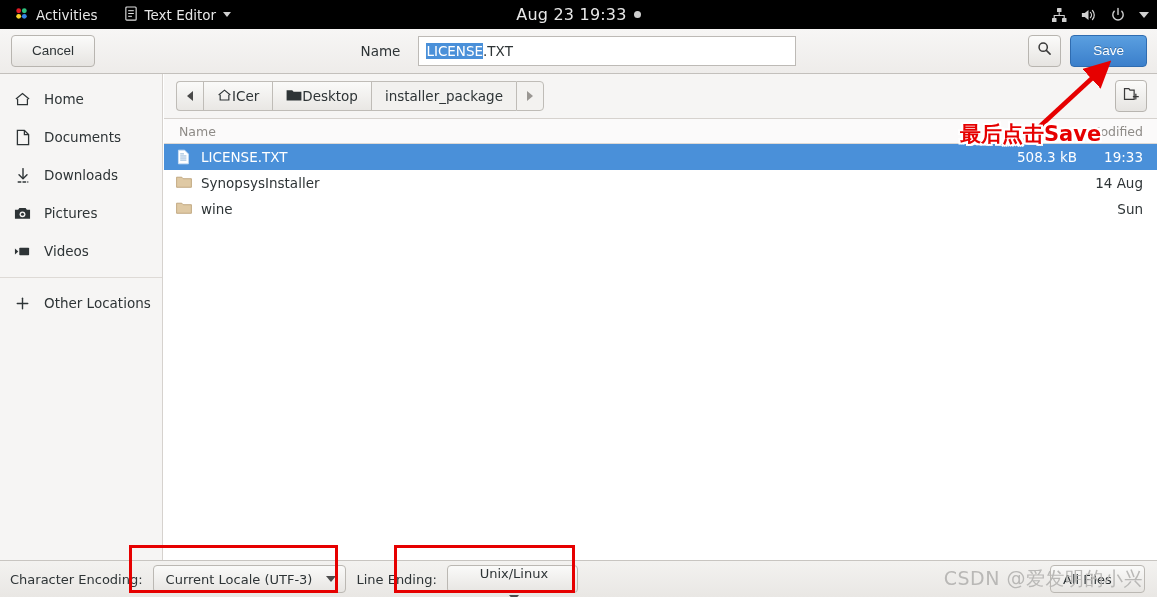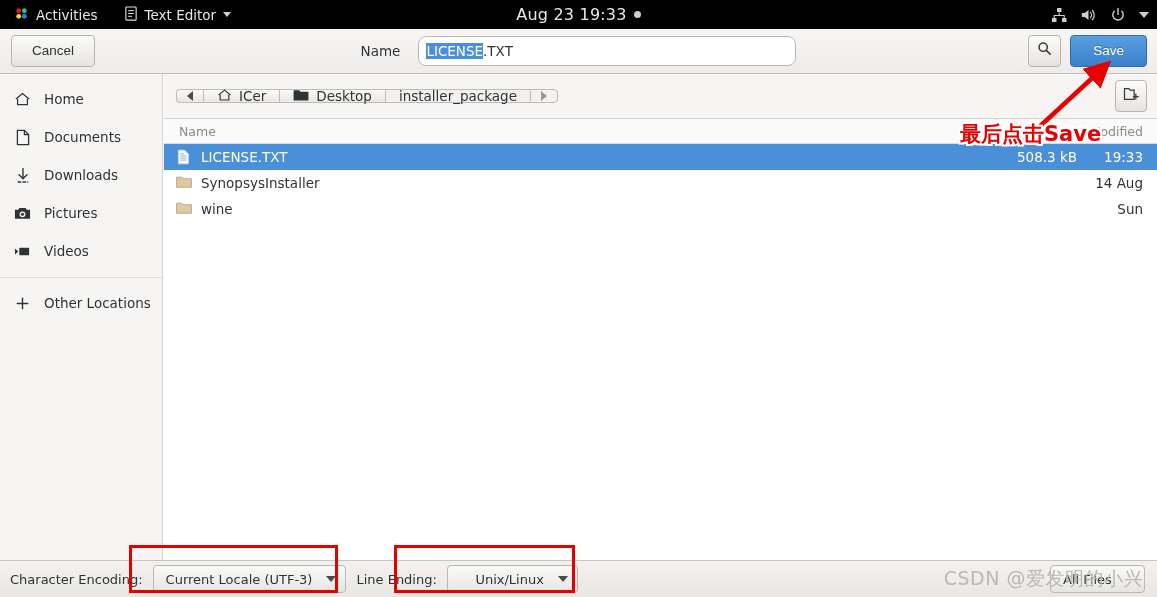--- a/index.html
+++ b/index.html
@@ -53,21 +53,21 @@
     line-height: 18px; cursor: default;
   }
   #cancel-btn { margin-left: 11px; padding: 6px 20px; }
   .name-group {
     position: absolute; left: 0; right: 0; display: flex;
     align-items: center; justify-content: center; gap: 18px;
   }
   .name-label { font-size: 13.5px; color: #2e3436; }
   .name-entry {
     width: 378px; height: 30px; background: #fff;
-    border: 1px solid #bdbab6; border-radius: 8px;
+    border: 1px solid #bdbab6; border-radius: 0;
     display: flex; align-items: center; padding: 0 7px;
     font-size: 13.5px; color: #2e3436;
   }
   .sel-text { background: #4a90d9; color: #ffffff; }
   .header-right {
     position: absolute; right: 10px; display: flex; align-items: center; gap: 9px;
   }
   #search-btn {
     width: 33px; height: 32px; display: flex; align-items: center; justify-content: center;
     padding: 0;
@@ -93,21 +93,21 @@
   .side-sep { height: 1px; background: #dedad6; margin: 7px 0 6px 0; }
 
   
   .pane { position: absolute; left: 164px; top: 0; right: 0; height: 486px; background: #ffffff; }
   .pathbar-row {
     height: 45px; background: #f6f5f4; border-bottom: 1px solid #d6d2ce;
     display: flex; align-items: center; padding: 0 10px 0 12px;
   }
   .crumbs { display: flex; align-items: center; }
   .crumb {
-    height: 14px; display: flex; align-items: center; gap: 7px;
+    height: 30px; display: flex; align-items: center; 
     padding: 0 13px; font-size: 13.5px; color: #2e3436;
     background: linear-gradient(to bottom, #fafaf9, #e9e7e4);
     border: 1px solid #bfbcb7; border-right-width: 0;
   }
   .crumb:first-child { border-radius: 4px 0 0 4px; padding: 0 9px; }
   .crumb:last-child { border-radius: 0 4px 4px 0; border-right-width: 1px; }
   .crumb.current { background: #f2f1ef; color: #2e3436; }
   .crumb.arrow { padding: 0 10px; color: #5b5b5b; }
   .crumb.arrow.dim { color: #a9a6a2; background: #f3f2f0; }
   .tri-left { width:0;height:0;border-top:5px solid transparent;border-bottom:5px solid transparent;border-right:6px solid #4a4a4a; }
@@ -142,21 +142,21 @@
     font-size: 13px; color: #2e3436;
   }
   .combo {
     height: 28px; border: 1px solid #bbb8b3; border-radius: 4px;
     background: linear-gradient(to bottom, #fafaf9, #e7e5e2);
     display: flex; align-items: center; gap: 14px; padding: 0 9px 0 12px;
     font-size: 13px; color: #2e3436;
   }
   .combo .caret { width:0;height:0;border-left:5px solid transparent;border-right:5px solid transparent;border-top:6px solid #4c4c4c; }
   #encoding-combo { min-width: 178px; justify-content: space-between; }
-  #lineending-combo { min-width: 131px; justify-content: flex-end; }
+  #lineending-combo { min-width: 131px; justify-content: space-between; flex-direction: column; }
   #filter-combo { position: absolute; right: 12px; min-width: 95px; justify-content: space-between; }
 
   
   .anno-box { position: absolute; border: 3px solid #e60000; pointer-events: none; }
   #anno-encoding-box { left: 129px; top: 545px; width: 209px; height: 48px; }
   #anno-lineending-box { left: 394px; top: 545px; width: 181px; height: 48px; }
   #anno-arrow { position: absolute; left: 1010px; top: 55px; width: 120px; height: 95px; pointer-events: none; }
   #anno-text {
     position: absolute; left: 960px; top: 120px;
     font-size: 21px; font-weight: bold; color: #e60000;

